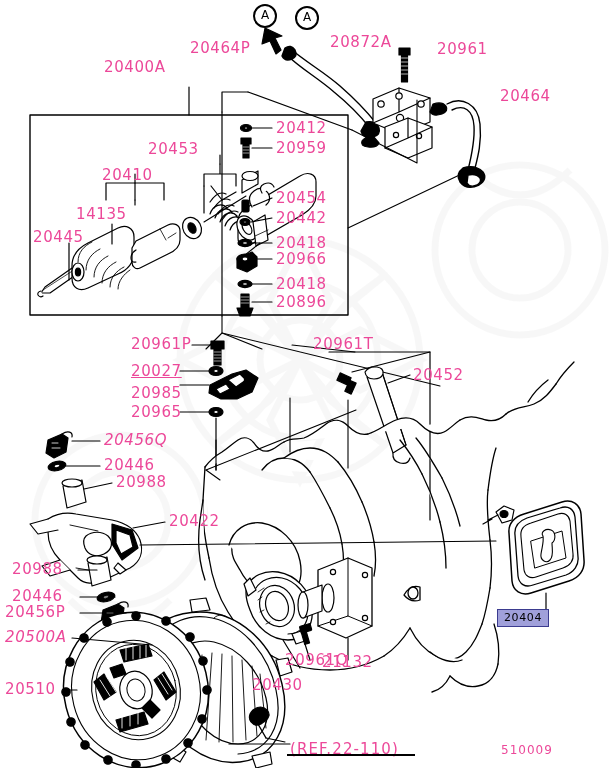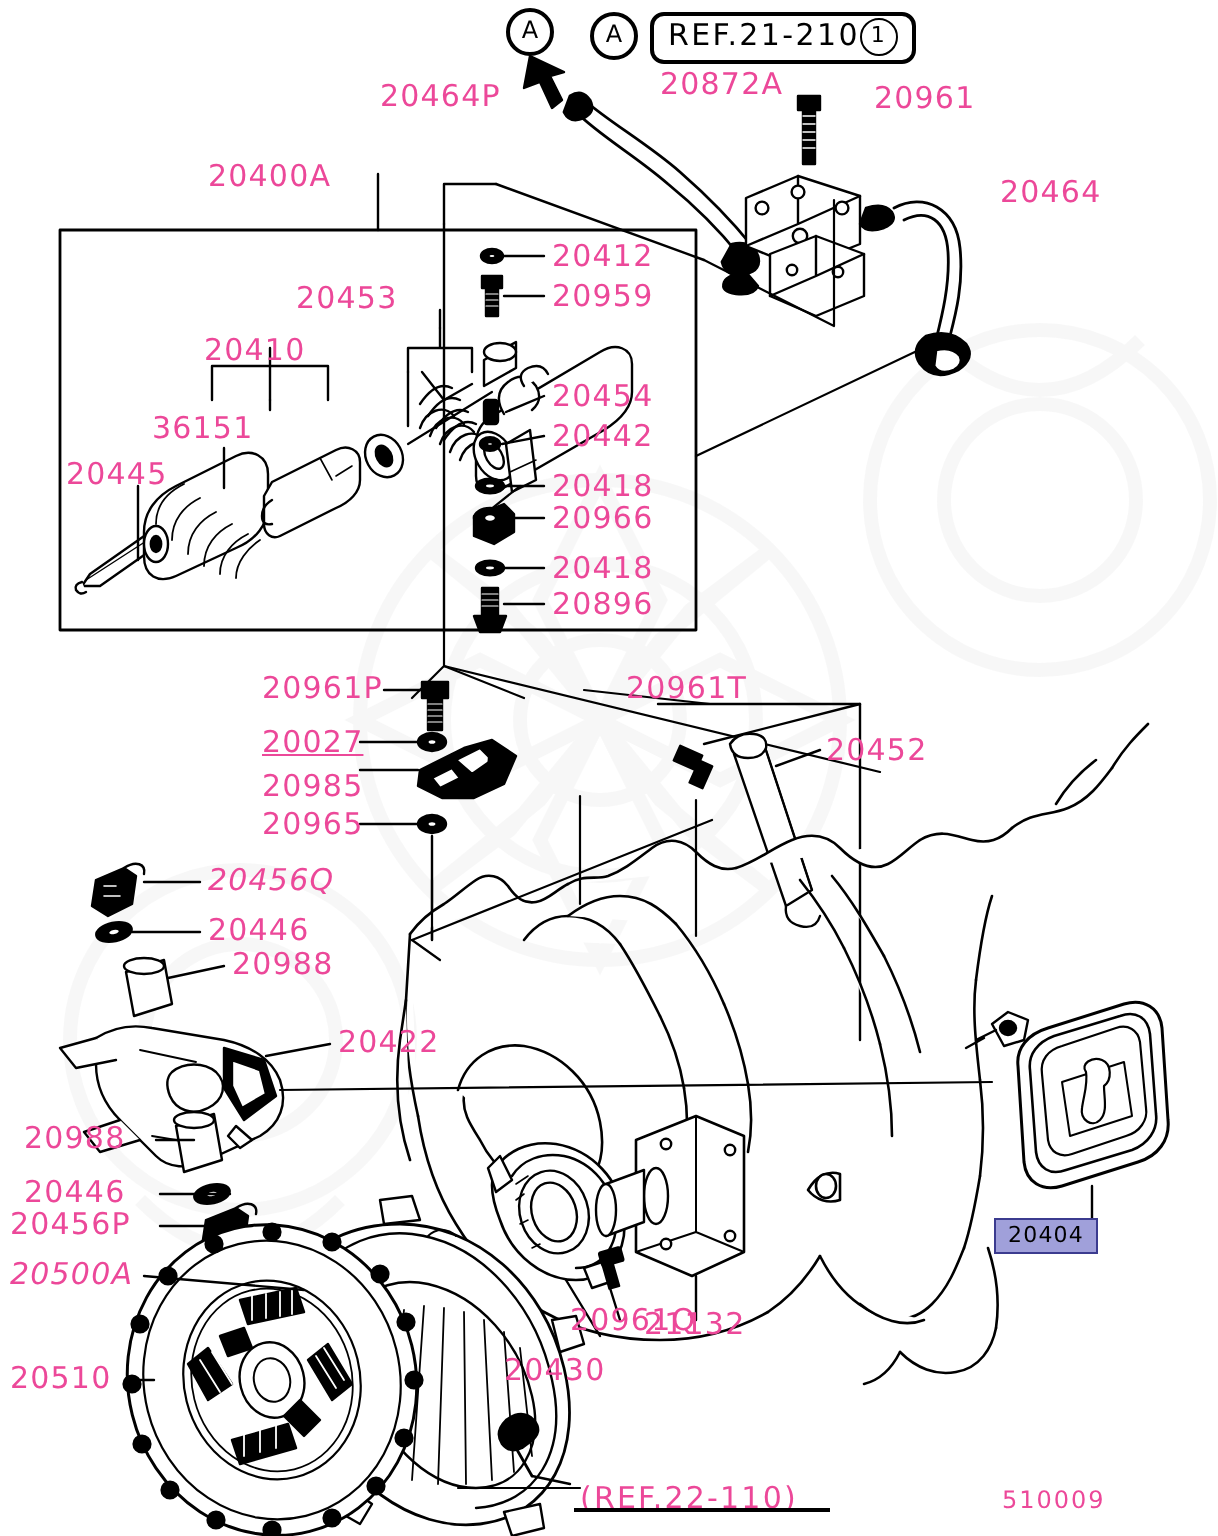--- a/index.html
+++ b/index.html
@@ -559,35 +559,32 @@
 
         <path d="M206 470 L356 410" stroke-width="1.1"></path>
         <path d="M206 470 L220 480" stroke-width="1.1"></path>
       </g>
 
     </g>
   </svg>
 
   <div class="circ" style="left:253px;top:4px;">A</div>
   <div class="circ" style="left:295px;top:6px;">A</div>
-  <div class="refbox" style="left:325px;top:6px;">
-    <span>REF.21-210</span><span class="circ-in">1</span>
-  </div>
 
   <div class="lbl" style="left:190px;top:41px;">20464P</div>
   <div class="lbl" style="left:330px;top:35px;">20872A</div>
   <div class="lbl" style="left:437px;top:42px;">20961</div>
   <div class="lbl" style="left:500px;top:89px;">20464</div>
-  <div class="lbl" style="left:104px;top:81px;text-align:right;">20400A</div>
+  <div class="lbl" style="left:104px;top:60px;text-align:right;">20400A</div>
 
   <div class="lbl" style="left:276px;top:121px;">20412</div>
   <div class="lbl" style="left:276px;top:141px;">20959</div>
   <div class="lbl" style="left:148px;top:142px;">20453</div>
   <div class="lbl" style="left:102px;top:168px;">20410</div>
-  <div class="lbl" style="left:76px;top:207px;">36151</div>
+  <div class="lbl" style="left:76px;top:207px;">14135</div>
   <div class="lbl" style="left:33px;top:230px;">20445</div>
   <div class="lbl" style="left:276px;top:191px;">20454</div>
   <div class="lbl" style="left:276px;top:211px;">20442</div>
   <div class="lbl" style="left:276px;top:236px;">20418</div>
   <div class="lbl" style="left:276px;top:252px;">20966</div>
   <div class="lbl" style="left:276px;top:277px;">20418</div>
   <div class="lbl" style="left:276px;top:295px;">20896</div>
 
   <div class="lbl" style="left:131px;top:337px;">20961P</div>
   <div class="lbl" style="left:131px;top:364px;text-decoration:underline;">20027</div>

